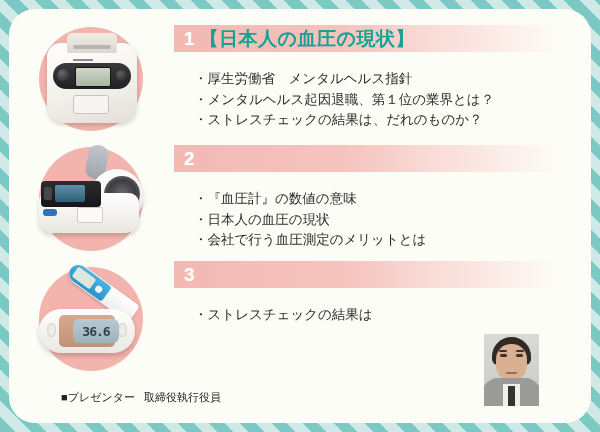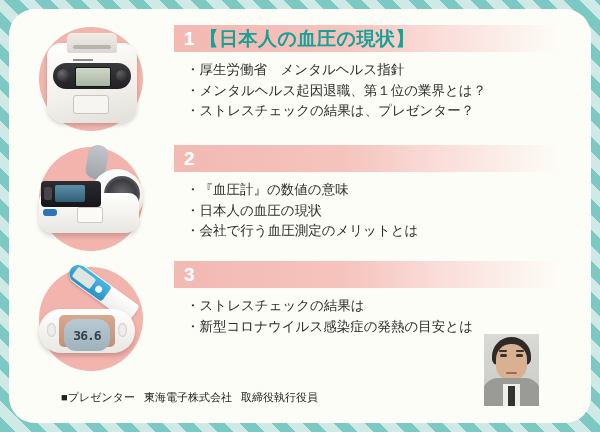--- a/index.html
+++ b/index.html
@@ -157,23 +157,23 @@
     background:linear-gradient(180deg,#ffffff,#e9e7e2);
     border-radius:22px;
     box-shadow:0 3px 5px rgba(0,0,0,.18);
   }
   .dev3 .panel3{
     position:absolute;left:20px;top:6px;width:56px;height:32px;
     background:linear-gradient(180deg,#d7a98f,#c29078);
     border-radius:5px;
   }
   .dev3 .lcd3{
-    position:absolute;left:5px;top:4px;width:46px;height:32px;
+    position:absolute;left:14px;top:4px;width:46px;height:24px;
     background:linear-gradient(180deg,#b8c9d2,#9fb3bd);
-    border-radius:12px;
+    border-radius:6px;
     display:flex;align-items:center;justify-content:center;
   }
   .dev3 .lcd3 .val{
     font-family:"DejaVu Sans Mono","Liberation Mono",monospace;
     font-size:13px;font-weight:bold;color:#33414a;letter-spacing:-1px;
   }
   .dev3 .ear{
     position:absolute;top:14px;width:9px;height:14px;border-radius:50%;
     background:#efede8;box-shadow:inset 0 0 2px rgba(0,0,0,.3);
   }
@@ -199,21 +199,21 @@
   .sec-num{
     font-size:19px;font-weight:bold;color:#ffffff;
     line-height:1;margin-right:5px;
     text-shadow:0 0 1px rgba(255,255,255,.6);
   }
   .sec-title{
     font-size:19px;font-weight:bold;color:#14a296;
     line-height:1;letter-spacing:.5px;
   }
   .bullets{
-    margin:0;padding:9px 0 0 12px;list-style:none;font-family:Liberation Mono, monospace;
+    margin:8px;padding:9px 0 0 12px;list-style:none;
   }
   .bullets li{
     font-size:13.5px;color:#2b2b2b;line-height:1.52;
     white-space:nowrap;
   }
 
   
   .footer{
     position:absolute;left:52px;bottom:18px;
     display:flex;align-items:baseline;
@@ -332,51 +332,49 @@
     <div class="content">
 
       <div class="section s1">
         <div class="sec-head">
           <span class="sec-num">1</span>
           <span class="sec-title">【日本人の血圧の現状】</span>
         </div>
         <ul class="bullets">
           <li>・厚生労働省　メンタルヘルス指針</li>
           <li>・メンタルヘルス起因退職、第１位の業界とは？</li>
-          <li>・ストレスチェックの結果は、プレゼンター？</li>
+          <li>・ストレスチェックの結果は、だれのものか？</li>
         </ul>
       </div>
 
       <div class="section s2">
         <div class="sec-head">
           <span class="sec-num">2</span>
         </div>
         <ul class="bullets">
           <li>・『血圧計』の数値の意味</li>
           <li>・日本人の血圧の現状</li>
           <li>・会社で行う血圧測定のメリットとは</li>
         </ul>
       </div>
 
       <div class="section s3">
         <div class="sec-head">
           <span class="sec-num">3</span>
         </div>
         <ul class="bullets">
           <li>・ストレスチェックの結果は</li>
-          <li>・新型コロナウイルス感染症の発熱の目安とは</li>
         </ul>
       </div>
 
     </div>
 
     <div class="footer">
       <span class="f-mark">■</span>
       <span class="f-label">プレゼンター</span>
-      <span class="f-company">東海電子株式会社</span>
       <span class="f-title">取締役執行役員</span>
     </div>
 
     <div class="portrait">
       <div class="bg"></div>
       <div class="hair"></div>
       <div class="face"></div>
       <div class="brow l"></div>
       <div class="brow r"></div>
       <div class="eye l"></div>

